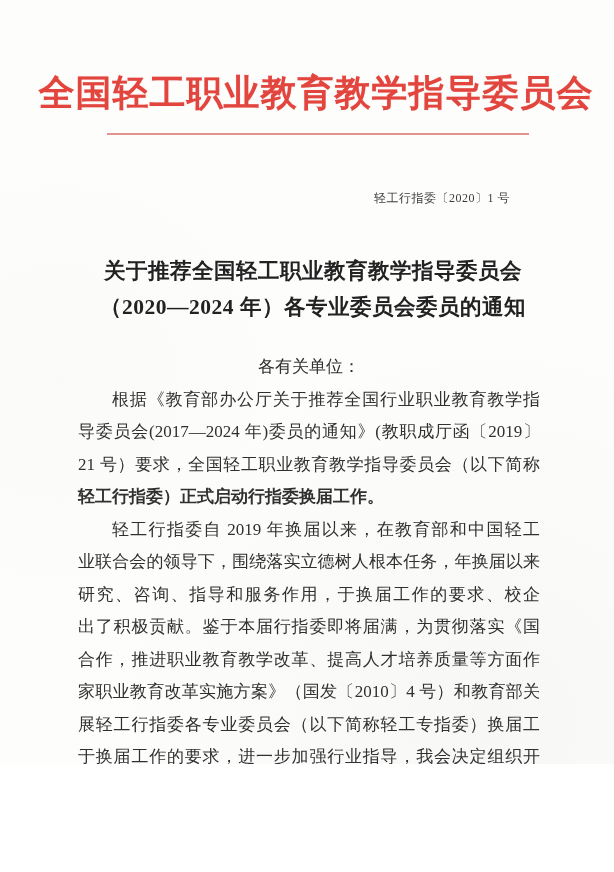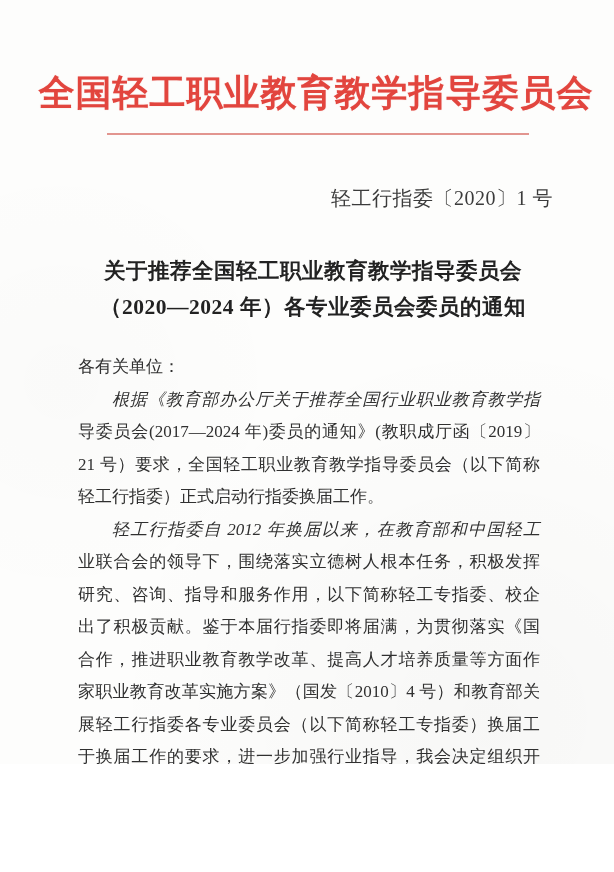--- a/index.html
+++ b/index.html
@@ -35,21 +35,21 @@
     width: 422px;
     height: 2px;
     margin: 15px 0 0 107px;
     background: #e2958f;
   }
   .doc-number {
     margin-top: 52px;
     padding-left: 270px;
     line-height: 22px;
     text-align: center;
-    font-size: 20px;
+    font-size: 12px;
     letter-spacing: 0.5px;
     color: #3b3b3b;
   }
   .doc-title {
     margin: 44px 0 0 0;
     padding-left: 12px;
     text-align: center;
     font-size: 21.5px;
     font-weight: bold;
     line-height: 36px;
@@ -60,32 +60,32 @@
   .doc-title .title-line {
     display: block;
   }
   .body-text {
     margin: 26px 74px 0 78px;
     font-size: 17px;
     line-height: 32.5px;
     color: #303030;
   }
   .salutation {
-    text-align: left;
+    text-align: center;
   }
   .line {
     text-align: justify;
     text-align-last: justify;
   }
   .line.indent {
     text-indent: 2em;
-    font-style: italic;
   }
   .line.end {
     text-align-last: left;
+    font-weight: bold;
   }
 </style>
 </head>
 <body>
 
 <div class="page">
 
   <div class="org-name">全国轻工职业教育教学指导委员会</div>
 
   <div class="red-line"></div>
@@ -102,23 +102,23 @@
     <div class="salutation">各有关单位：</div>
 
     <div>
       <div class="line indent">根据《教育部办公厅关于推荐全国行业职业教育教学指</div>
       <div class="line">导委员会(2017—2024 年)委员的通知》(教职成厅函〔2019〕</div>
       <div class="line">21 号）要求，全国轻工职业教育教学指导委员会（以下简称</div>
       <div class="line end">轻工行指委）正式启动行指委换届工作。</div>
     </div>
 
     <div>
-      <div class="line indent">轻工行指委自 2012 年换届以来，在教育部和中国轻工</div>
-      <div class="line">业联合会的领导下，围绕落实立德树人根本任务，积极发挥</div>
-      <div class="line">研究、咨询、指导和服务作用，以下简称轻工专指委、校企</div>
+      <div class="line indent">轻工行指委自 2019 年换届以来，在教育部和中国轻工</div>
+      <div class="line">业联合会的领导下，围绕落实立德树人根本任务，年换届以来</div>
+      <div class="line">研究、咨询、指导和服务作用，于换届工作的要求、校企</div>
       <div class="line">出了积极贡献。鉴于本届行指委即将届满，为贯彻落实《国</div>
       <div class="line">合作，推进职业教育教学改革、提高人才培养质量等方面作</div>
       <div class="line">家职业教育改革实施方案》（国发〔2010〕4 号）和教育部关</div>
       <div class="line">展轻工行指委各专业委员会（以下简称轻工专指委）换届工</div>
       <div class="line">于换届工作的要求，进一步加强行业指导，我会决定组织开</div>
     </div>
 
   </div>
 </div>
 

